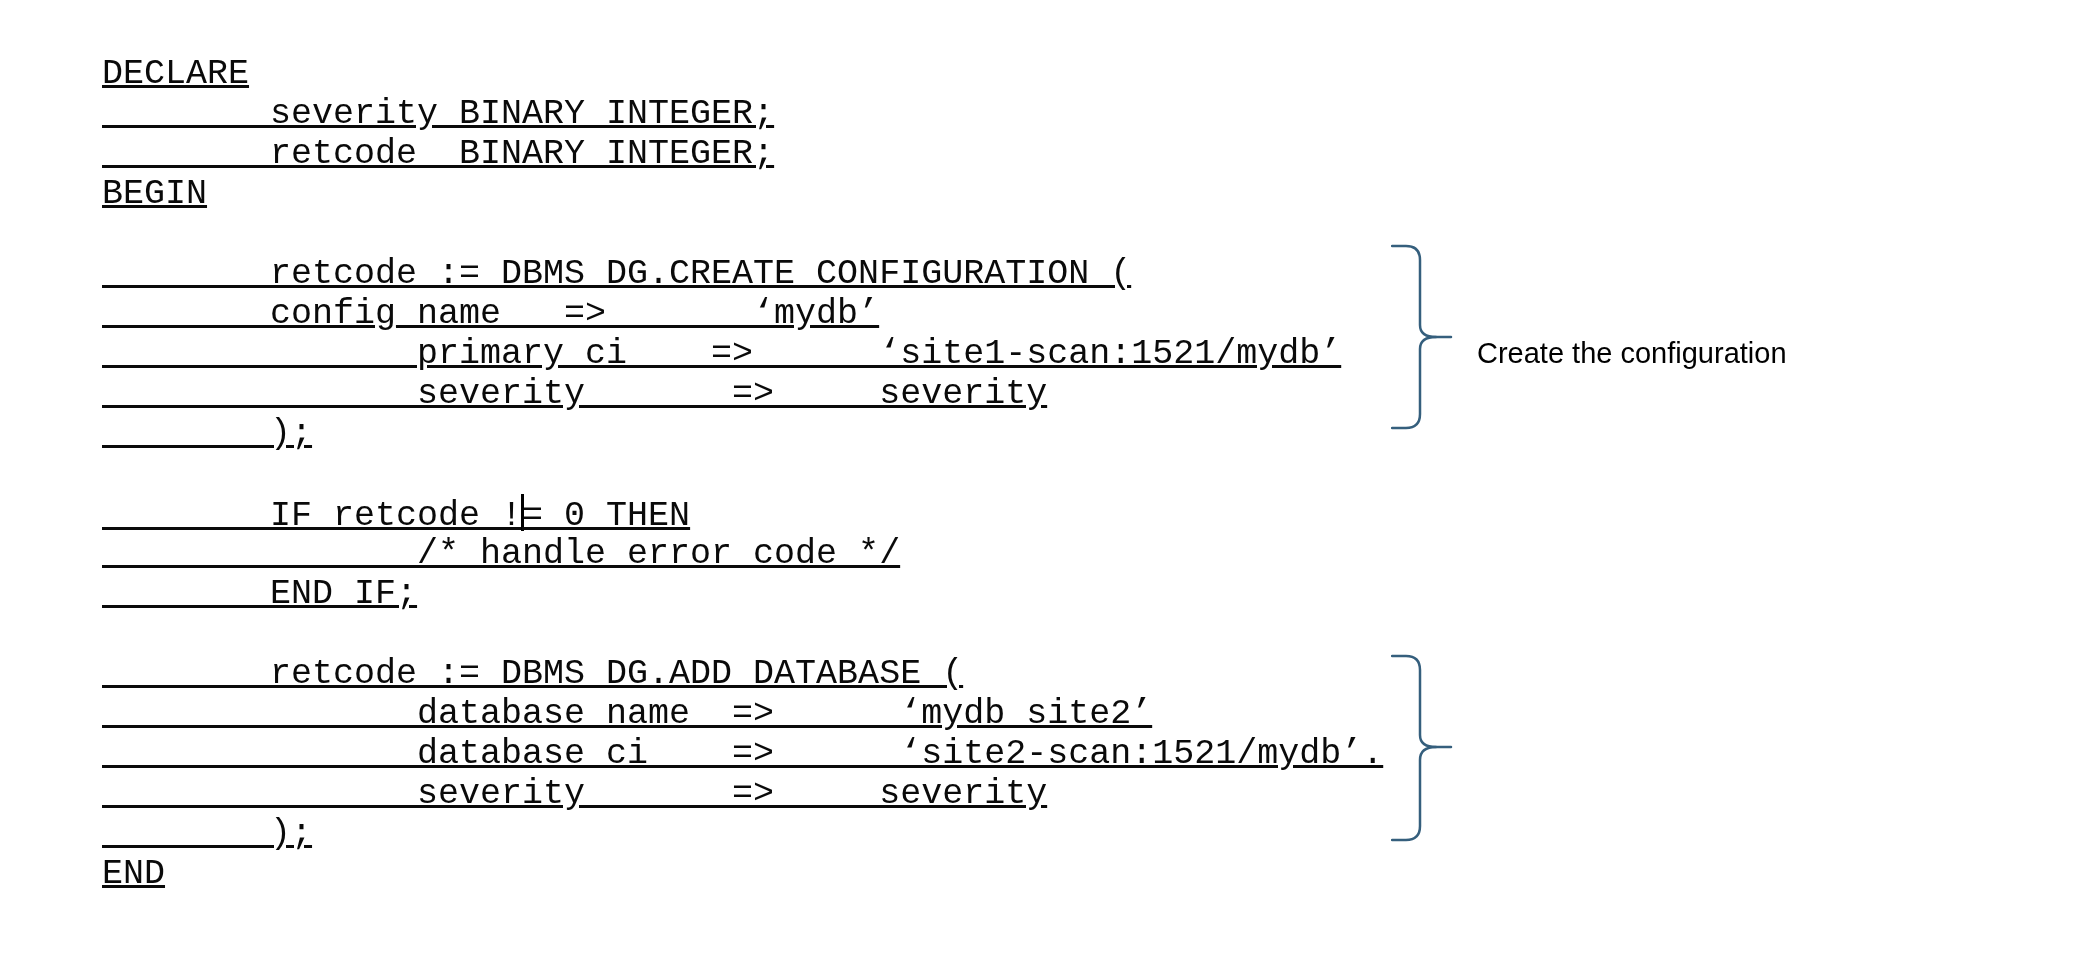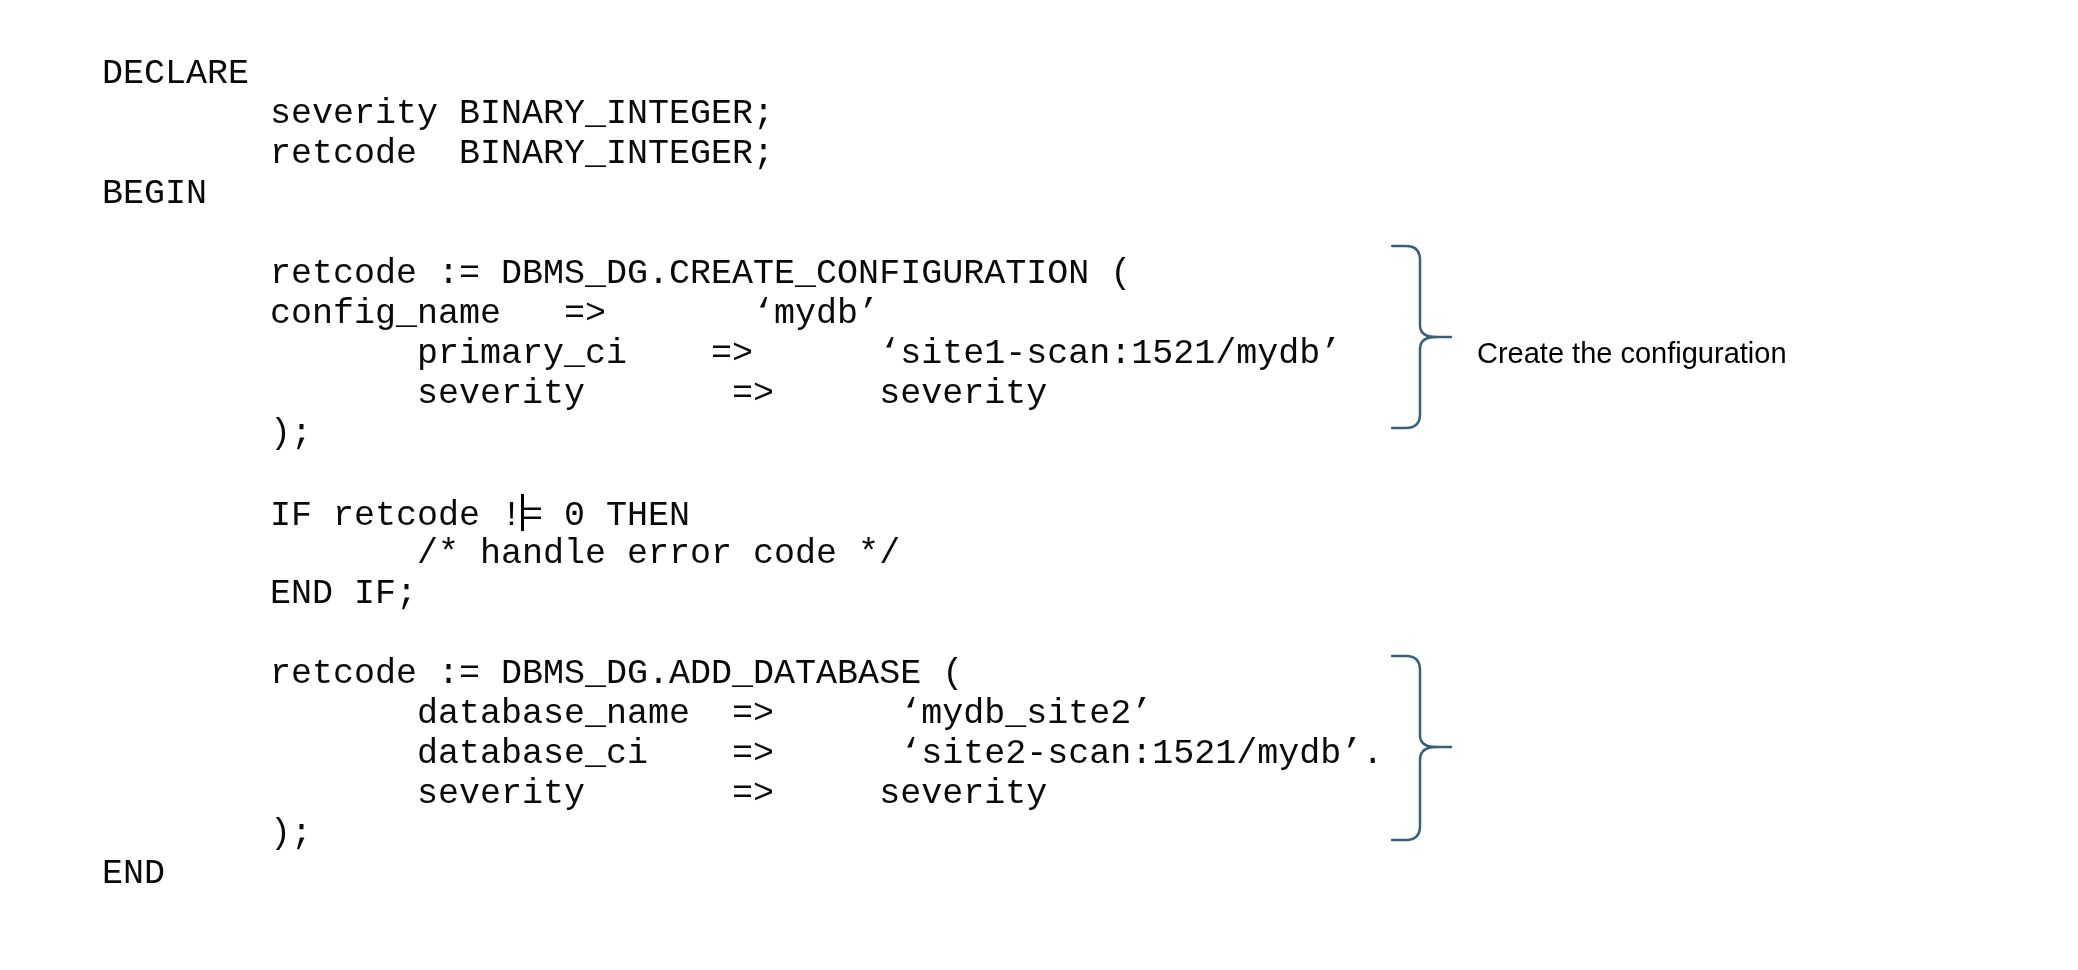--- a/index.html
+++ b/index.html
@@ -4,21 +4,21 @@
 <style>
   html,body{margin:0;padding:0;background:#ffffff;}
   #page{position:relative;width:2078px;height:970px;background:#ffffff;overflow:hidden;
         font-family:"Liberation Sans", sans-serif;}
   .code-block{
     position:absolute;left:102px;top:54px;margin:0;
     font-family:"Liberation Mono", monospace;
     font-size:35px;line-height:40px;color:#0a0a0a;
     white-space:pre;
   }
-  .code-line{height:40px;white-space:pre;}
+  .code-line{height:40px;white-space:pre;text-decoration:underline;}
   .text-cursor{
     display:inline-block;width:2.5px;height:37px;background:#000;
     vertical-align:-6px;margin:0 -1.5px 0 -1px;
   }
   .brace{position:absolute;}
   .annotation{
     position:absolute;left:1477px;
     font-family:"Liberation Sans", sans-serif;
     font-size:29px;line-height:34px;color:#000000;white-space:nowrap;
   }

